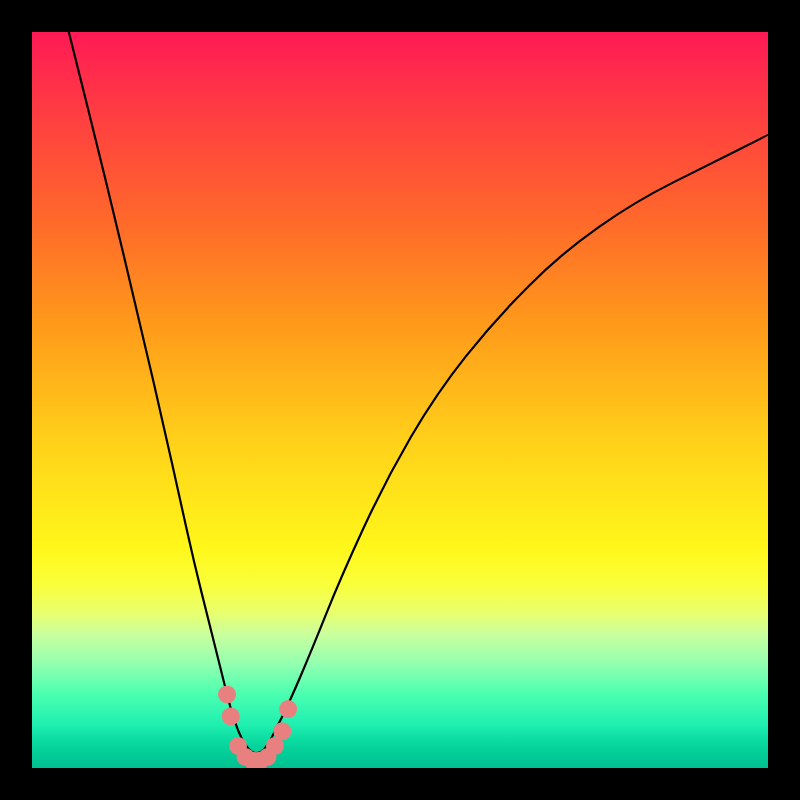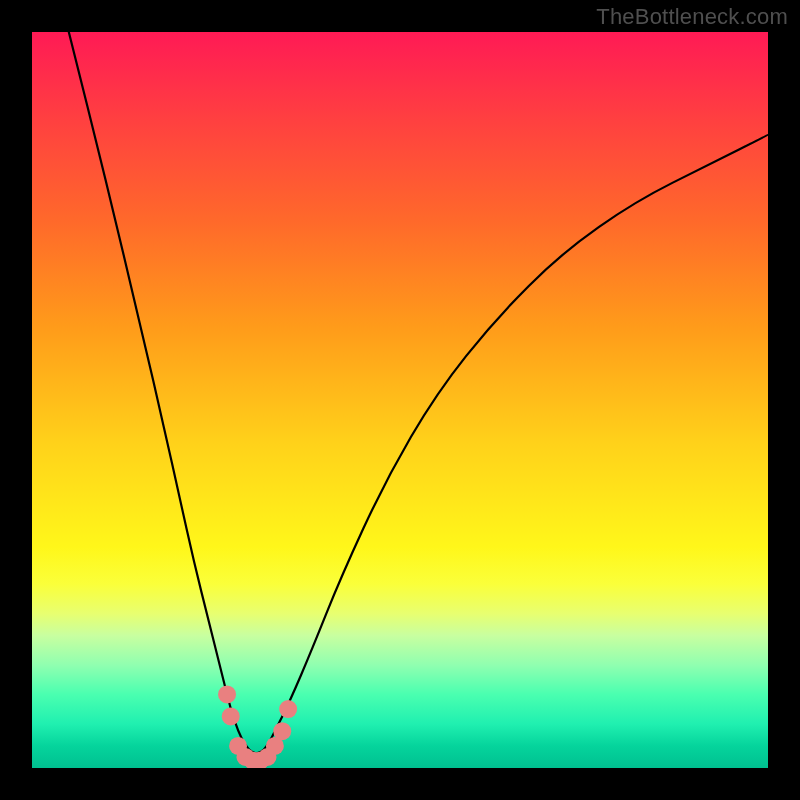--- a/index.html
+++ b/index.html
@@ -55,21 +55,20 @@
     left: 0;
     top: 0;
     width: 736px;
     height: 736px;
   }
 </style>
 </head>
 <body>
 
 <div class="frame">
-  <div class="watermark">TheBottleneck.com</div>
 
   <div class="plot-area">
     <svg class="curves" viewBox="0 0 736 736" preserveAspectRatio="none">
       <g>
         <path id="curve-path" d="M 36.80 0.00 Q 36.80 0.00 55.20 73.60 Q 73.60 147.20 92.00 224.48 Q 110.40 301.76 121.44 349.60 Q 132.48 397.44 139.84 430.56 Q 147.20 463.68 154.56 496.80 Q 161.92 529.92 169.28 559.36 Q 176.64 588.80 184.00 618.24 Q 191.36 647.68 195.04 662.40 Q 198.72 677.12 202.40 688.16 Q 206.08 699.20 209.76 706.56 Q 213.44 713.92 217.12 717.60 Q 220.80 721.28 224.48 721.28 Q 228.16 721.28 231.84 717.60 Q 235.52 713.92 239.20 706.56 Q 242.88 699.20 250.24 684.48 Q 257.60 669.76 268.64 644.00 Q 279.68 618.24 294.40 581.44 Q 309.12 544.64 331.20 496.80 Q 353.28 448.96 379.04 404.80 Q 404.80 360.64 434.24 323.84 Q 463.68 287.04 496.80 253.92 Q 529.92 220.80 566.72 195.04 Q 603.52 169.28 640.32 150.88 Q 677.12 132.48 706.56 117.76 T 736.00 103.04 " stroke="#000" stroke-width="2.2" fill="none" stroke-linecap="round" stroke-linejoin="round"></path>
       </g>
       <g id="markers-group">
           <circle cx="195.04" cy="662.40" r="9" fill="#e98080"></circle>
           <circle cx="198.72" cy="684.48" r="9" fill="#e98080"></circle>
           <circle cx="206.08" cy="713.92" r="9" fill="#e98080"></circle>

